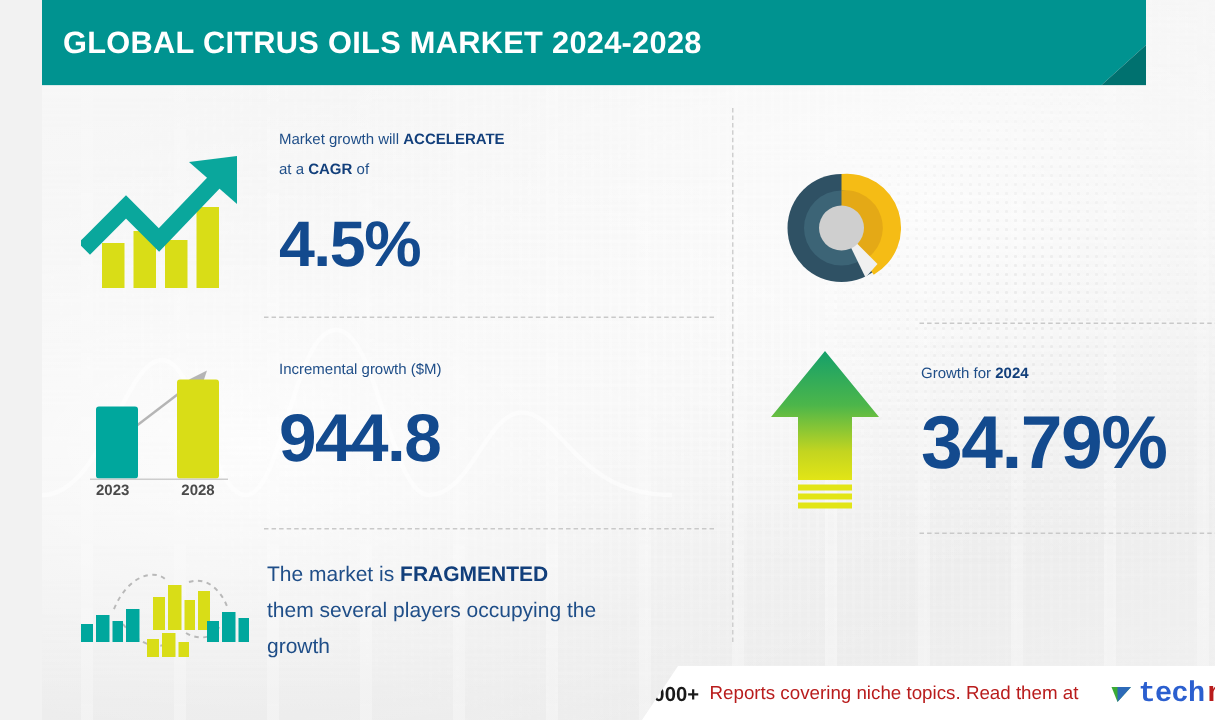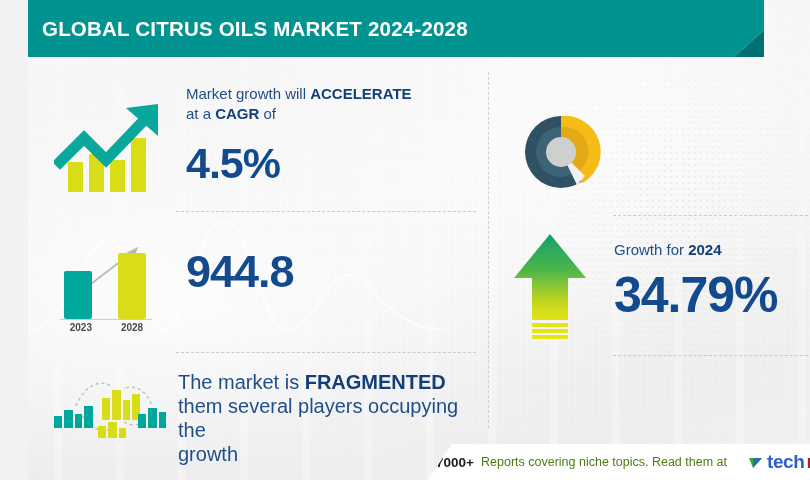--- a/index.html
+++ b/index.html
@@ -84,21 +84,21 @@
   .h-divider { position:absolute; height:0; border-top:1px dashed #c9c9c9; }
   .h-div-left-1  { left:148px; top:211px; width:300px; }
   .h-div-left-2  { left:148px; top:352px; width:300px; }
   .h-div-right-1 { left:585px; top:215px; width:215px; }
   .h-div-right-2 { left:585px; top:355px; width:215px; }
 
   
   .stat { position:absolute; }
   .stat-label {
     color:#1f4e88;
-    font-size:15px;
+    font-size:10px;
     line-height:20px;
     font-family:"Liberation Sans", sans-serif;
   }
   .stat-label b { font-weight:bold; color:#123f7b; }
   .stat-value {
     color:#134a8e;
     font-weight:bold;
     letter-spacing:-1px;
     font-family:"Liberation Sans", sans-serif;
   }
@@ -109,21 +109,21 @@
   #europe-block { left:586px; top:82px; width:215px; }
   #europe-block .stat-value { font-size:54px; line-height:62px; margin-top:8px; }
 
   #incr-block  { left:158px; top:237px; width:290px; }
   #incr-block .stat-value { font-size:45px; line-height:62px; margin-top:4px; }
 
   #growth-block { left:586px; top:240px; width:215px; }
   #growth-block .stat-value { font-size:50px; line-height:58px; margin-top:6px; }
 
   #frag-block { left:150px; top:370px; width:300px; }
-  #frag-block .stat-label { font-size:20px; line-height:24px; }
+  #frag-block .stat-label { font-size:14px; line-height:24px; }
 
   
   .icon { position:absolute; }
   #icon-growth-chart { left:26px; top:96px; width:120px; height:104px; }
   #icon-bar-compare  { left:18px; top:225px; width:120px; height:112px; }
   #icon-fragmented   { left:18px; top:372px; width:124px; height:66px; }
   #icon-donut        { left:487px; top:106px; width:92px; height:92px; }
   #icon-up-arrow     { left:485px; top:232px; width:74px; height:108px; }
 
   .bar-year-label {
@@ -138,27 +138,27 @@
     -webkit-clip-path: polygon(424px 0, 810px 0, 810px 36px, 400px 36px);
             clip-path: polygon(424px 0, 810px 0, 810px 36px, 400px 36px);
     display:flex; align-items:center; justify-content:flex-end;
   }
   .footer-inner { display:flex; align-items:center; gap:7px; padding-right:0; }
   .footer-count {
     color:#1a1a1a; font-size:13.5px; font-weight:bold;
     font-family:"Liberation Sans", sans-serif;
   }
   .footer-text {
-    color:#4d7c0f; font-size:12.5px;
+    color:#b91c1c; font-size:12.5px;
     font-family:"Liberation Sans", sans-serif;
   }
   .logo { display:flex; align-items:center; gap:2px; margin-left:14px; }
   .logo-word {
     font-size:19px; font-weight:bold; letter-spacing:-.4px;
-    font-family:Liberation Sans, sans-serif;
+    font-family:Liberation Mono, monospace;
   }
   .logo-tech { color:#2b5fcf; }
   .logo-nav  { color:#b91c1c; }
 </style>
 </head>
 <body>
 
 <div class="canvas">
 
   <div class="bg-bars"></div>
@@ -215,25 +215,26 @@
   </div>
 
   <div class="icon" id="icon-bar-compare">
     <svg viewBox="0 0 120 112" width="120" height="112">
       <path d="M20 78 L88 26" fill="none" stroke="#b5b5b5" stroke-width="1.6"></path>
       <path d="M92 22 L80 28 L88 34 Z" fill="#b5b5b5"></path>
       <rect x="18" y="46" width="28" height="48" rx="2" fill="#00a79d"></rect>
       <rect x="72" y="28" width="28" height="66" rx="2" fill="#d9dd17"></rect>
       <line x1="14" y1="94.5" x2="106" y2="94.5" stroke="#cdcdcd" stroke-width="1"></line>
     </svg>
-    <div class="bar-year-label" style="left:18px; top:97px; width:28px; text-align:right;">2023</div>
+    <div class="bar-year-label" style="left:18px; top:97px; width:28px; text-align:left;">2023</div>
     <div class="bar-year-label" style="left:72px; top:97px; width:28px; text-align:center;">2028</div>
   </div>
 
   <div class="stat" id="incr-block">
+    <div class="stat-label">Incremental growth ($M)</div>
     <div class="stat-value">944.8</div>
   </div>
 
   <svg class="icon" id="icon-up-arrow" viewBox="0 0 74 108">
     <defs>
       <linearGradient id="arrowGrad" x1="0" y1="0" x2="0" y2="1">
         <stop offset="0%" stop-color="#15a06a"></stop>
         <stop offset="42%" stop-color="#4cb64a"></stop>
         <stop offset="78%" stop-color="#c3d520"></stop>
         <stop offset="100%" stop-color="#e2e516"></stop>

